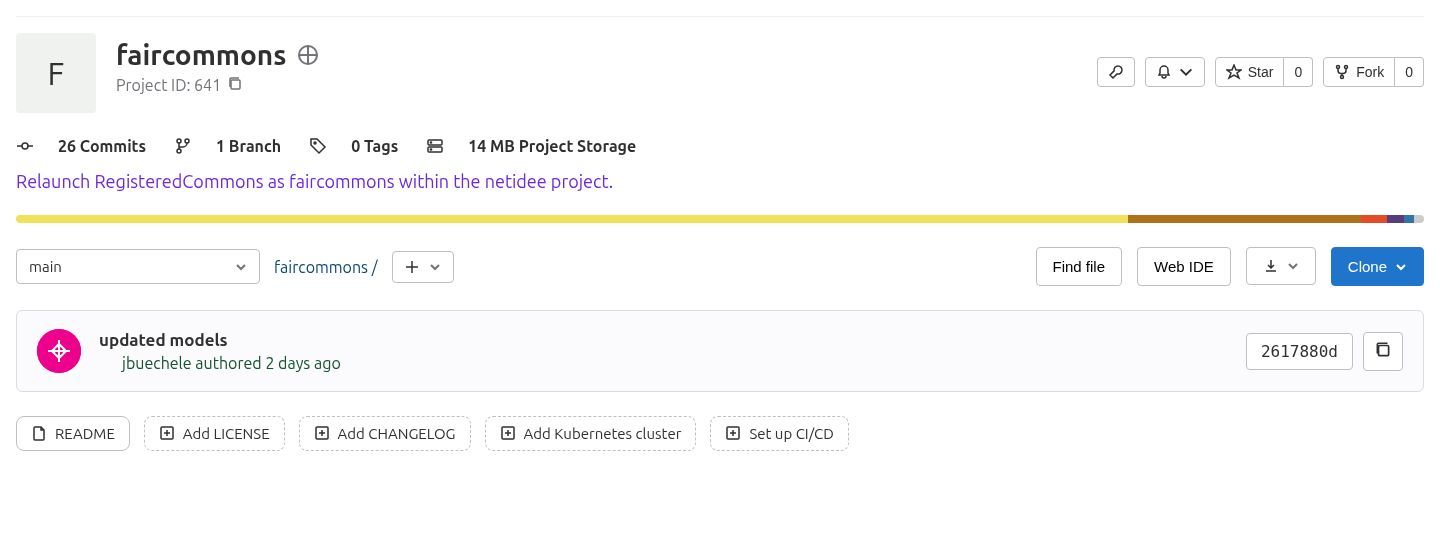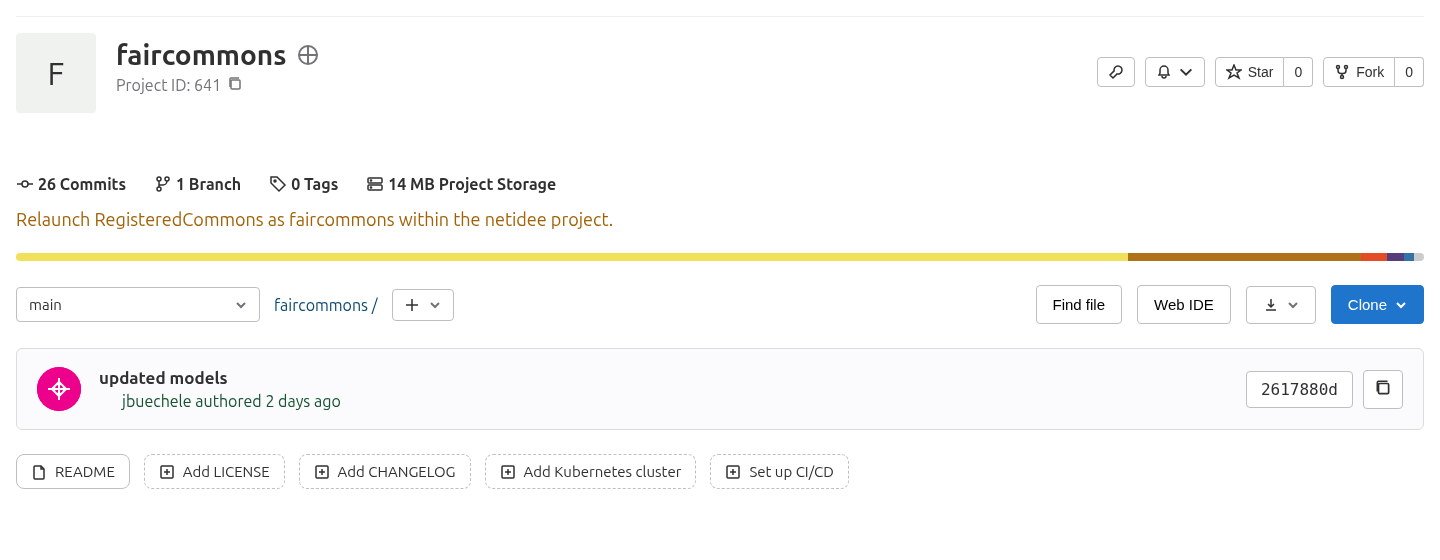--- a/index.html
+++ b/index.html
@@ -16,47 +16,47 @@
 .project-id-line { display: flex; gap: 6px; color: #737278; font-size: 16px; }
 .copy-icon { width: 16px; height: 16px; stroke: #737278; fill: none; stroke-width: 1.5; }
 .header-right { display: flex; align-items: flex-start; gap: 10px; padding-top: 24px; }
 .btn { border: 1px solid #bfbfc3; background: #fff; border-radius: 4px; padding: 6px 10px; display: inline-flex; align-items: center; gap: 6px; font-size: 14px; color: #303030; cursor: pointer; line-height: 1; }
 .btn svg { width: 16px; height: 16px; fill: none; stroke: #303030; stroke-width: 1.5; }
 .btn-group { display: inline-flex; }
 .btn-group .btn { border-radius: 0; }
 .btn-group .btn:first-child { border-radius: 4px 0 0 4px; }
 .btn-group .btn:last-child { border-radius: 0 4px 4px 0; border-left: none; }
 .stats-row { display: flex; align-items: center; gap: 28px; margin-bottom: 16px; font-size: 16px; color: #303030; }
-.stat { display: inline-flex; align-items: center; gap: 4px; margin-top: 38px; }
+.stat { display: inline-flex; align-items: center; gap: 24px; }
 .stat svg { width: 18px; height: 18px; fill: none; stroke: #303030; stroke-width: 1.5; }
-.description { font-size: 18px; color: #a16207; margin-bottom: 24px; }
+.description { font-size: 18px; color: #6d28d9; margin-bottom: 24px; }
 .lang-bar { display: flex; height: 8px; border-radius: 4px; overflow: hidden; margin-bottom: 24px; }
 .lang-seg { height: 100%; }
 .repo-bar { display: flex; align-items: center; justify-content: space-between; margin-bottom: 24px; }
 .repo-bar-left { display: flex; align-items: center; gap: 14px; }
 .branch-select { border: 1px solid #bfbfc3; border-radius: 4px; padding: 8px 12px; width: 244px; display: flex; align-items: center; justify-content: space-between; font-size: 15px; }
 .breadcrumb { font-size: 16px; color: #0c4a6e; }
 .add-btn { border: 1px solid #bfbfc3; border-radius: 4px; padding: 8px 12px; display: inline-flex; align-items: center; gap: 10px; }
-.repo-bar-right { display: flex; align-items: flex-end; gap: 15px; }
+.repo-bar-right { display: flex; align-items: flex-start; gap: 15px; }
 .btn-big { border: 1px solid #bfbfc3; background: #fff; border-radius: 4px; padding: 10px 16px; font-size: 15px; cursor: pointer; display: inline-flex; align-items: center; gap: 8px; }
 .btn-primary { background: #1f75cb; color: #fff; border-color: #1f75cb; }
 .btn-primary svg { stroke: #fff; }
 .commit-card { border: 1px solid #dcdcde; border-radius: 6px; background: #fbfafd; padding: 18px 20px; display: flex; align-items: center; justify-content: space-between; margin-bottom: 24px; }
 .commit-left { display: flex; align-items: center; gap: 18px; }
 .commit-avatar { width: 44px; height: 44px; border-radius: 50%; background: #ec008c; display: flex; align-items: center; justify-content: center; color: #fff; font-weight: 700; font-size: 16px; }
 .commit-avatar svg { width: 44px; height: 44px; }
 .commit-info { display: flex; flex-direction: column; gap: 5px; justify-content: flex-end; }
 .commit-title { font-weight: 700; font-size: 17px; }
 .commit-meta { color: #14532d; font-size: 16px; margin-left: 23px; }
 .commit-right { display: flex; align-items: center; gap: 10px; }
 .sha-box { border: 1px solid #bfbfc3; border-radius: 4px; padding: 8px 14px; font-size: 16px; background: #fff; font-family: monospace; margin-left: 40px; }
 .copy-btn { border: 1px solid #bfbfc3; border-radius: 4px; padding: 8px 10px; background: #fff; cursor: pointer; }
 .copy-btn svg { width: 18px; height: 18px; stroke: #303030; fill: none; stroke-width: 1.5; }
 .file-actions { display: flex; flex-wrap: wrap; gap: 14px; }
-.file-chip { border: 1px solid #bfbfc3; border-radius: 8px; padding: 8px 14px; display: inline-flex; align-items: center; gap: 8px; font-size: 15px; cursor: pointer; }
+.file-chip { border: 1px solid #bfbfc3; border-radius: 8px; padding: 8px 14px; display: inline-flex; align-items: flex-start; gap: 8px; font-size: 15px; cursor: pointer; }
 .file-chip.dashed { border-style: dashed; }
 .file-chip svg { width: 16px; height: 16px; stroke: #303030; fill: none; stroke-width: 1.5; }
 .chevron-down { width: 12px; height: 12px; stroke: #737278; fill: none; stroke-width: 2; }
 </style>
 </head>
 <body>
 
 <div class="header-row">
   <div class="header-left">
     <div class="project-avatar">F</div>

